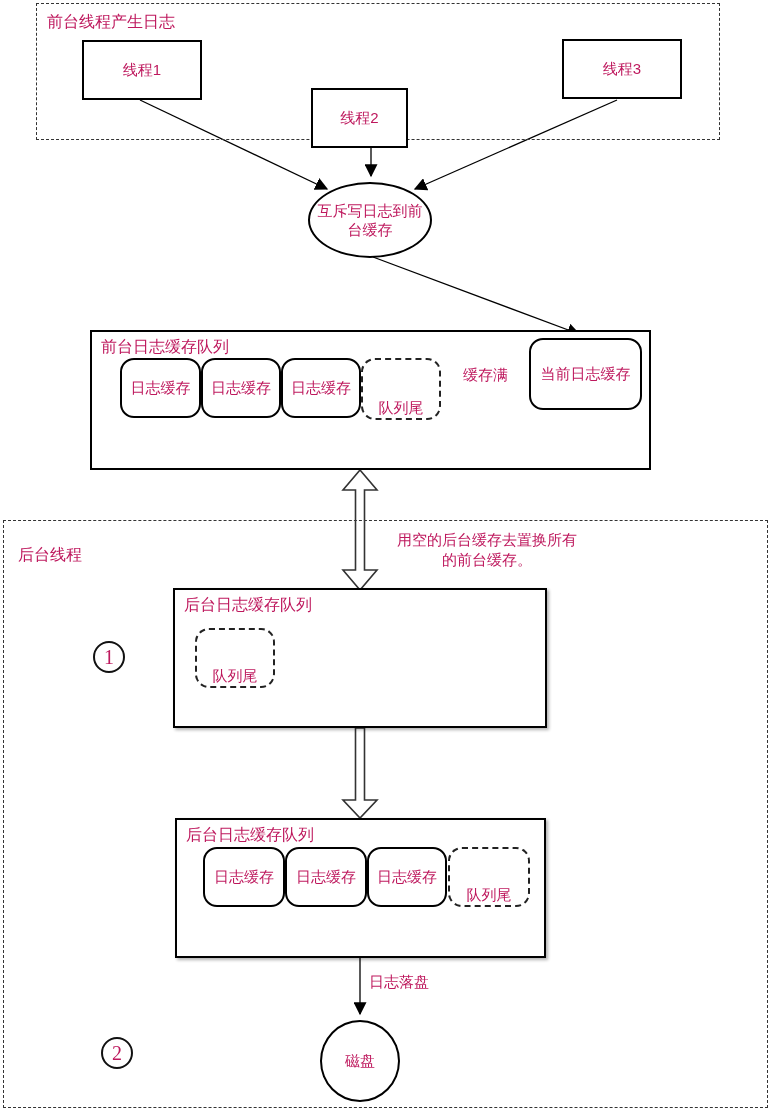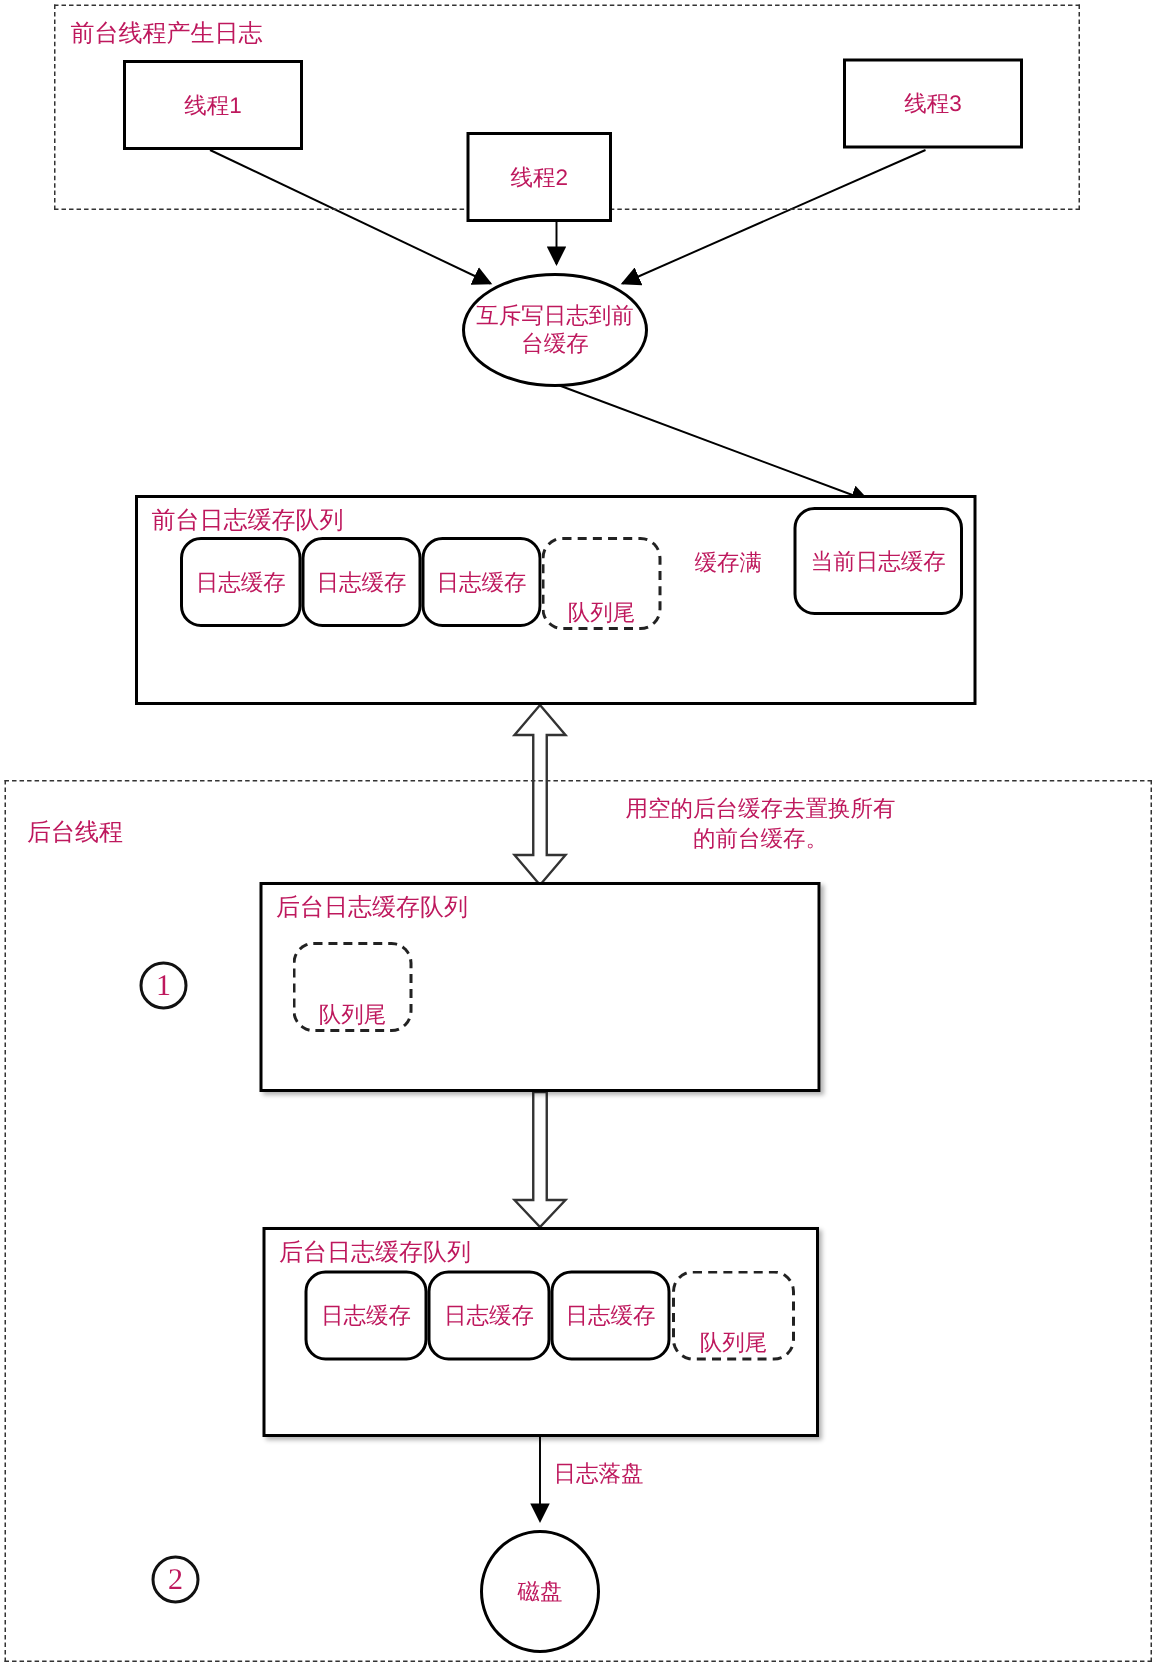--- a/index.html
+++ b/index.html
@@ -75,21 +75,21 @@
     <span>日志缓存</span>
   </div>
   <div class="abs rbox dashed" style="left:361px;top:358px;width:80px;height:62px;">
     <span>队列尾</span>
   </div>
   <div class="abs rbox" style="left:529px;top:338px;width:113px;height:72px;">
     <span>当前日志缓存</span>
   </div>
   <div class="abs flabel" style="left:463px;top:366px;">缓存满</div>
 
-  <div class="abs note" style="left:391px;top:530px;width:192px;margin-left:20px;">用空的后台缓存去置换所有的前台缓存。</div>
+  <div class="abs note" style="left:391px;top:530px;width:192px;">用空的后台缓存去置换所有的前台缓存。</div>
 
   <div class="abs group" style="left:3px;top:520px;width:765px;height:588px;">
     <span class="glabel" style="left:14px;top:24px;">后台线程</span>
   </div>
 
   <div class="abs qbox shadow" style="left:173px;top:588px;width:374px;height:140px;">
     <span class="qtitle">后台日志缓存队列</span>
   </div>
   <div class="abs rbox dashed" style="left:195px;top:628px;width:80px;height:60px;">
     <span>队列尾</span>

